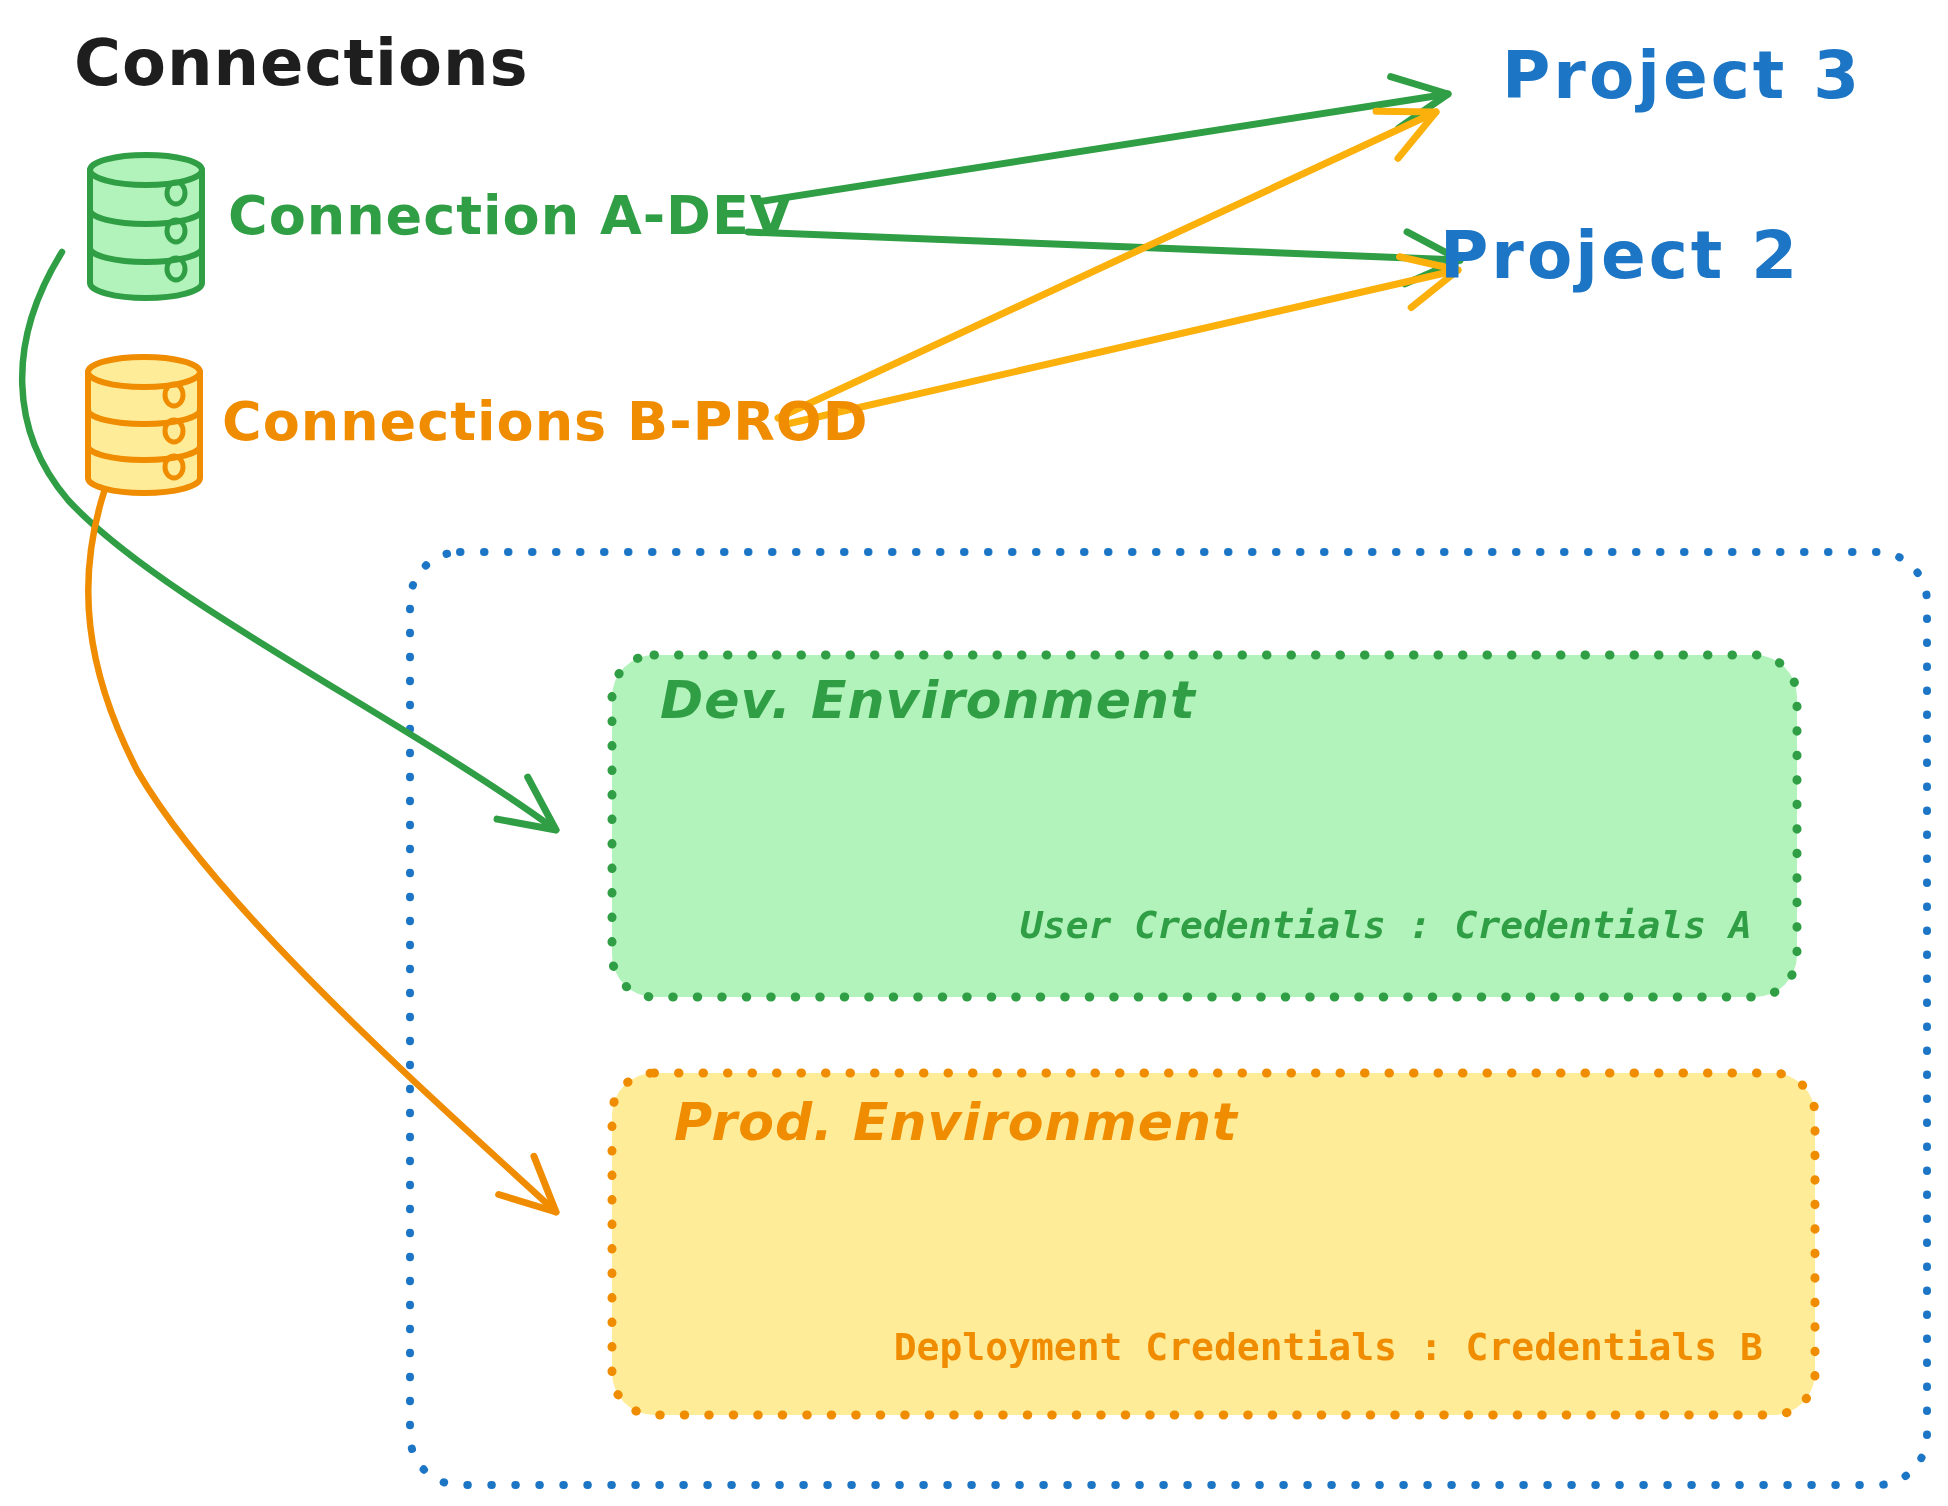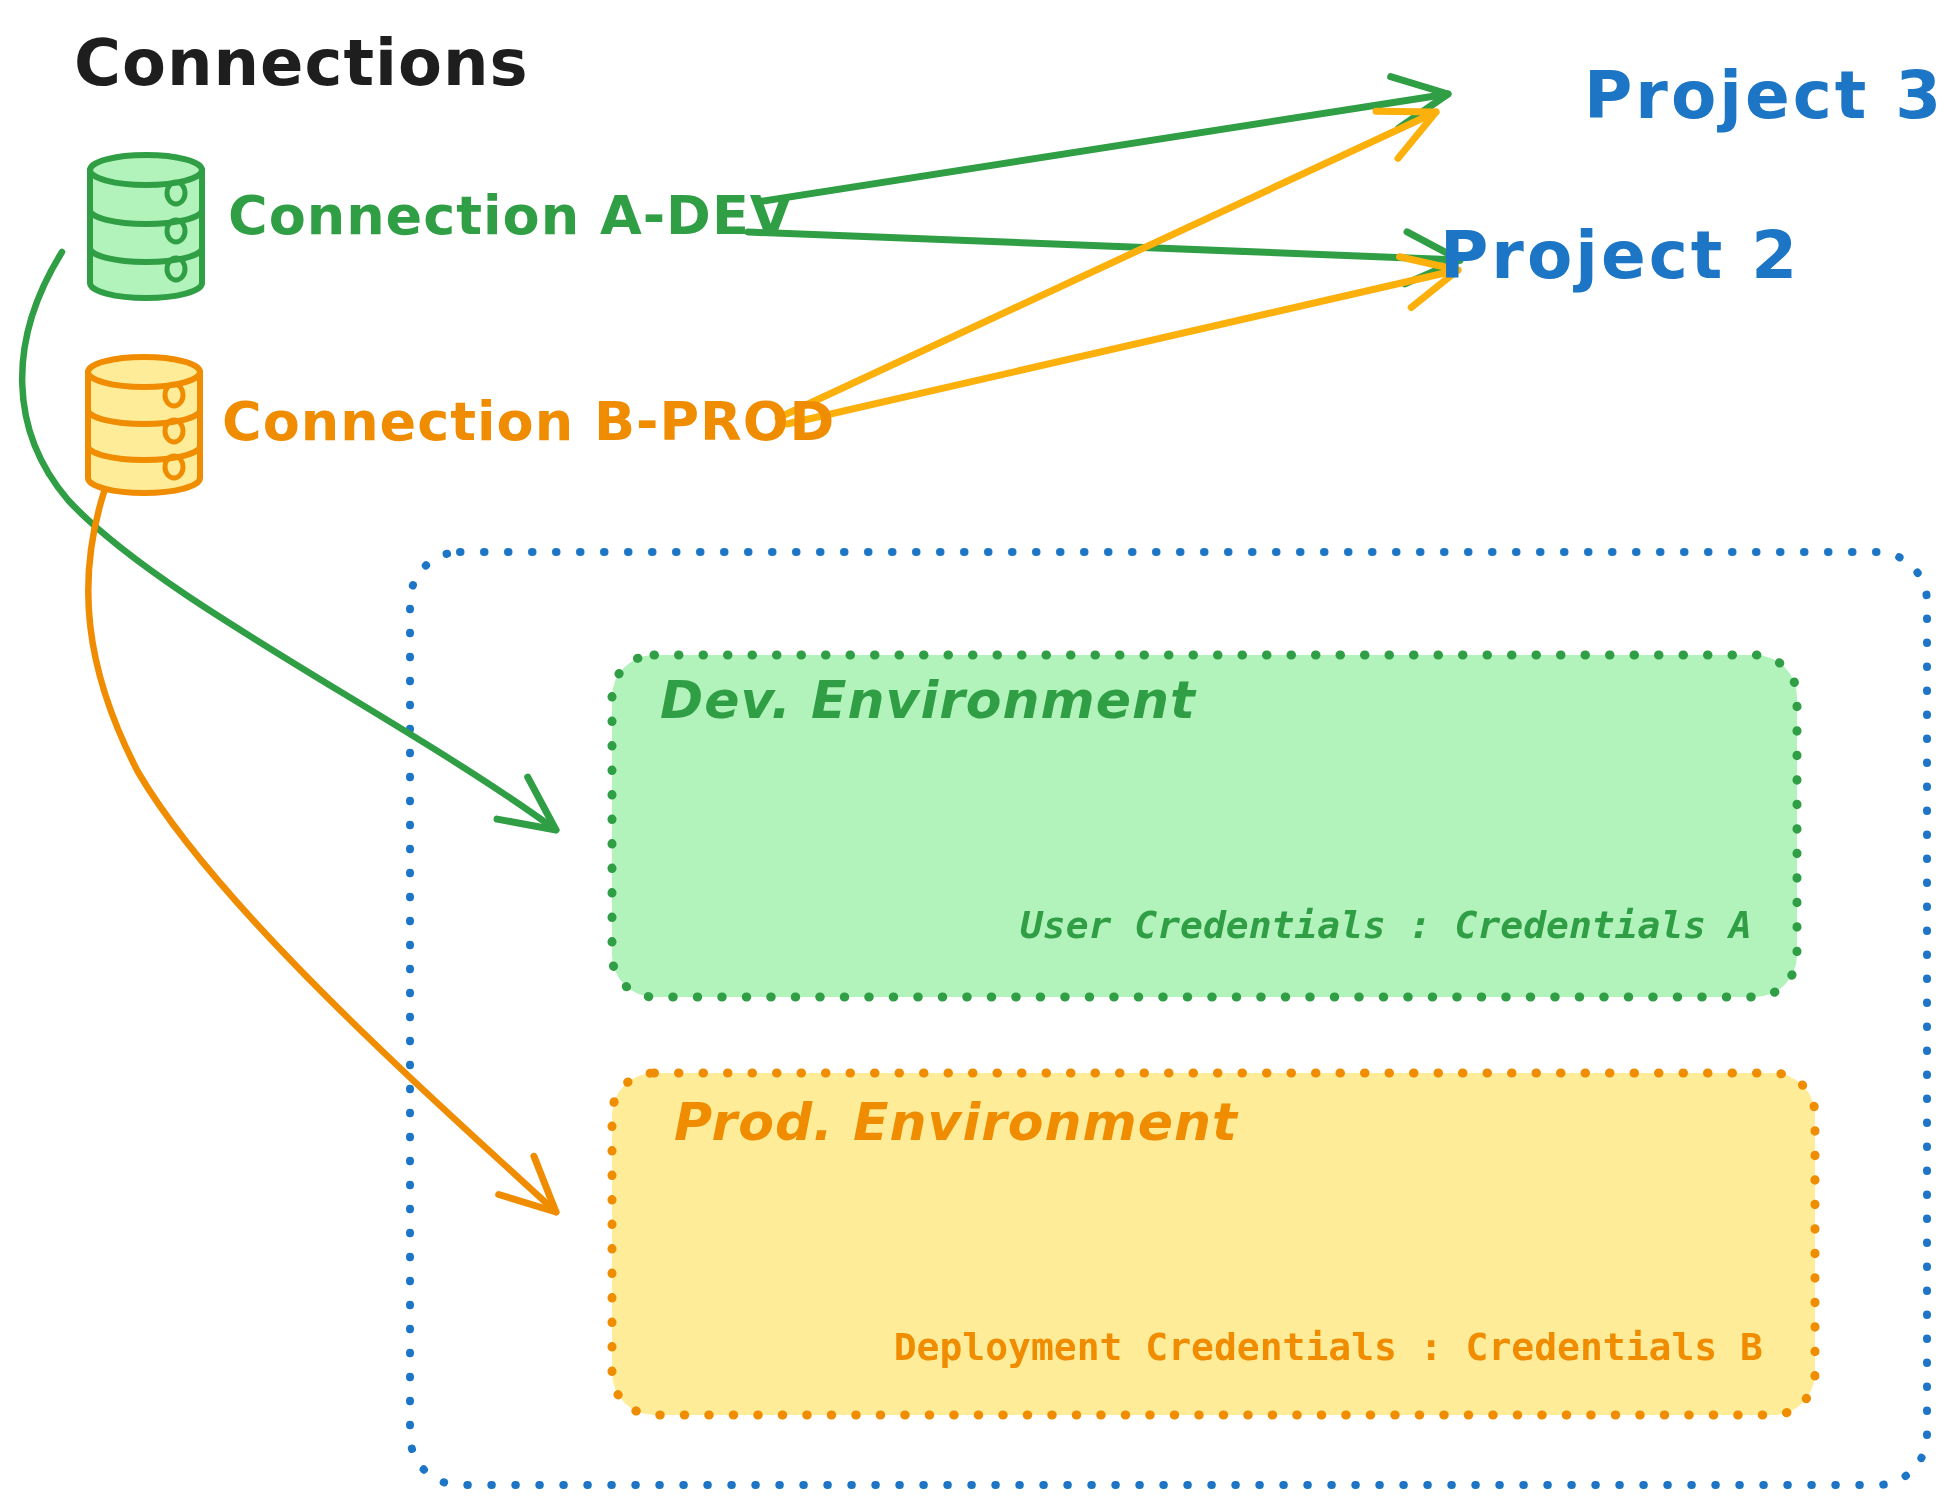--- a/index.html
+++ b/index.html
@@ -8,21 +8,21 @@
     font-family:"DejaVu Sans","Liberation Sans",sans-serif;
   }
   .stage{position:absolute;inset:0;}
   svg.layer{position:absolute;left:0;top:0;}
   .txt{position:absolute;white-space:nowrap;line-height:1.1;}
   .diagram-title{left:74px;top:28px;font-size:64px;font-weight:700;color:#1e1e1e;letter-spacing:1px;}
   .conn-label{font-size:54px;font-weight:700;letter-spacing:1px;}
   .conn-a{left:228px;top:186px;color:#2f9e44;}
   .conn-b{left:222px;top:392px;color:#f08c00;}
   .project-label{font-size:66px;font-weight:700;color:#1c76c5;letter-spacing:3px;}
-  .project-3{left:1584px;top:40px;margin-top:20px;}
+  .project-3{left:1502px;top:40px;}
   .project-2{left:1440px;top:220px;}
   .project-1{left:1488px;top:422px;}
   .env-title{font-size:52px;font-weight:700;letter-spacing:1px;font-style:italic;}
   .dev-title{left:660px;top:672px;color:#2f9e44;}
   .prod-title{left:674px;top:1094px;color:#f08c00;}
   .cred{font-family:"DejaVu Sans Mono","Liberation Mono",monospace;font-size:38px;font-weight:700;}
   .dev-cred{right:196px;top:905px;color:#2f9e44;font-style:italic;}
   .prod-cred{right:185px;top:1327px;color:#f08c00;}
 </style>
 </head>
@@ -75,21 +75,21 @@
     <path d="M 787 424 L 1458 270" fill="none" stroke="#fbb00c" stroke-width="7" stroke-linecap="round" marker-end="url(#head-amber)"></path>
 
     <path d="M 62 252 C 6 342, 10 432, 68 500 C 160 600, 400 716, 556 830" fill="none" stroke="#2f9e44" stroke-width="6.5" stroke-linecap="round" marker-end="url(#head-green)"></path>
 
     <path d="M 104 492 C 76 580, 84 668, 138 772 C 220 912, 440 1105, 556 1212" fill="none" stroke="#f08c00" stroke-width="6.5" stroke-linecap="round" marker-end="url(#head-orange)"></path>
   </svg>
 
   <div class="txt diagram-title">Connections</div>
 
   <div class="txt conn-label conn-a">Connection A-DEV</div>
-  <div class="txt conn-label conn-b">Connection B-PROD</div>
+  <div class="txt conn-label conn-b">Connections B-PROD</div>
 
   <div class="txt project-label project-3">Project 3</div>
   <div class="txt project-label project-2">Project 2</div>
 
   <div class="txt env-title dev-title">Dev. Environment</div>
   <div class="txt cred dev-cred">User Credentials : Credentials A</div>
 
   <div class="txt cred prod-cred">Deployment Credentials : Credentials B</div>
   <div class="txt env-title prod-title">Prod. Environment</div>
 

